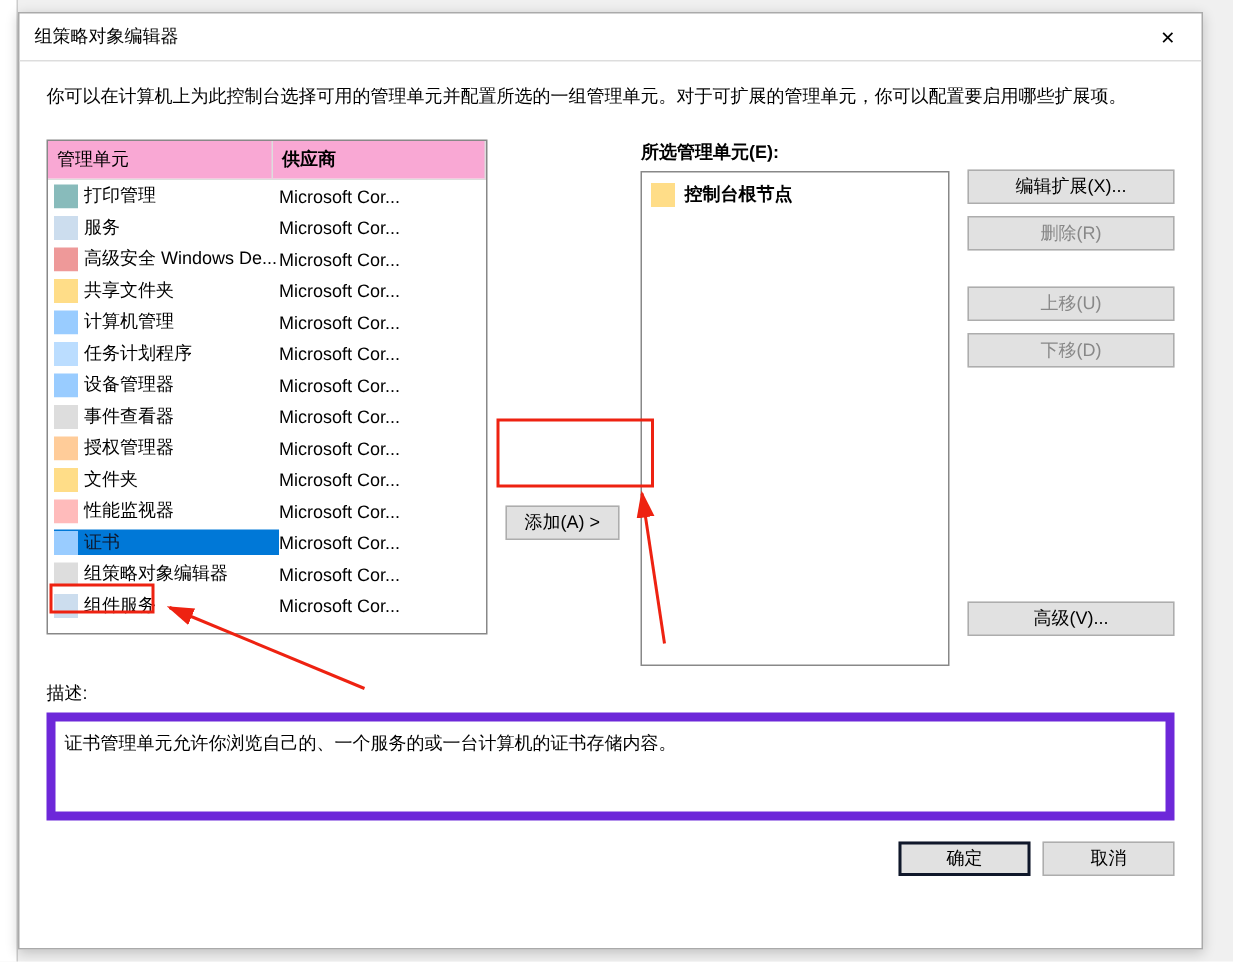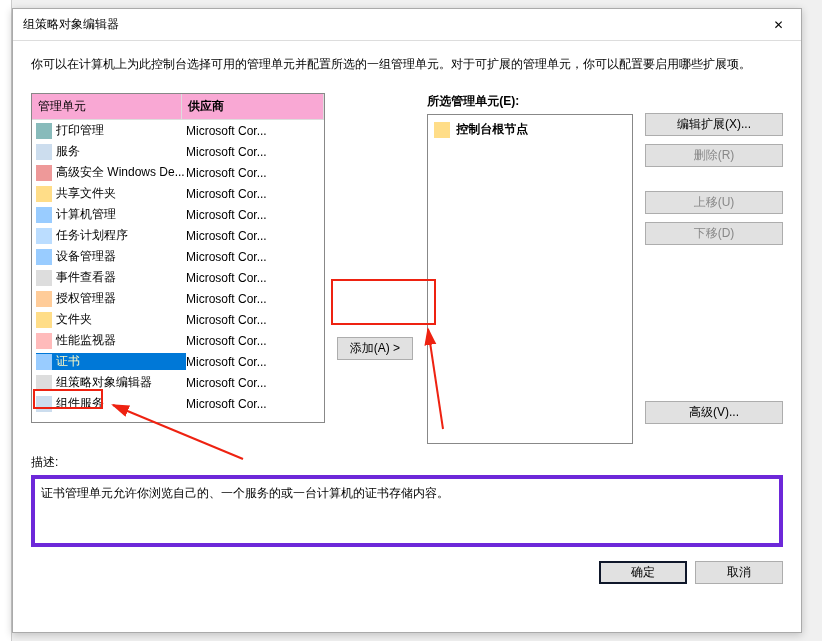--- a/index.html
+++ b/index.html
@@ -18,31 +18,31 @@
     .col-right { width:140px; display:flex; flex-direction:column; gap: 8px; padding-top: 20px;}
     .label { margin-bottom:4px; }
     .list-box { border:1px solid #888; background:#fff; height: 330px; overflow:hidden; position:relative;}
     .list-header { display:flex; background:#fff; border-bottom:1px solid #ddd;}
     .list-header .hc { padding:4px 6px; border-right:1px solid #ddd; background:#f9a8d4; cursor:default;}
     .hc1 { width:150px;} .hc2 { flex:1;font-weight:bold;}
     .list-rows { overflow-y:scroll; height: 307px;}
     .row { display:flex; align-items:center; height:21px; padding-left:4px; cursor:default;}
     .row .cell1 { width:150px; display:flex; align-items:center; gap:4px; overflow:hidden; white-space:nowrap;text-align:right;}
     .row .cell2 { flex:1; overflow:hidden; white-space:nowrap; text-overflow:ellipsis;}
-    .row.selected .cell1 { background:#0078d7; color:#fef9c3;}
+    .row.selected .cell1 { background:#0078d7; color:#0f172a;}
     .ico { width:16px; height:16px; flex:0 0 16px; display:inline-flex; align-items:center; justify-content:center; font-size:10px;}
     .sel-box { border:1px solid #888; background:#fff; height:330px; padding:4px;}
     .sel-item { display:flex; align-items:center; gap:6px; padding:2px 2px;}
     .btn { height:23px; border:1px solid #adadad; background:#e1e1e1; cursor:pointer; display:flex; align-items:center; justify-content:center; padding:0 10px;}
     .btn:disabled, .btn.disabled { color:#888; background:#e1e1e1; cursor:default;}
     .btn-wide { width:138px;}
     .add-btn { width:76px; margin-top:0px;}
     .spacer-mid { height:160px;}
     .desc-label { margin-top:10px;}
-    .desc-box { border:4px solid #6d28d9; background:#fff; height:72px; padding:6px; margin-top:4px;}
+    .desc-box { border:6px solid #6d28d9; background:#fff; height:72px; padding:6px; margin-top:4px;}
     .footer { display:flex; justify-content:flex-end; gap:8px; margin-top:14px;}
     .footer .btn { width:88px;}
     .footer .btn.primary { border:2px solid #0f172a;}
     
     .list-rows::-webkit-scrollbar { width:17px; }
     .list-rows::-webkit-scrollbar-thumb { background:#cdcdcd;}
     .list-rows::-webkit-scrollbar-track { background:#f0f0f0;}
     
     .ic-print{background:#8bb;}
     .ic-service{background:#cde;}

